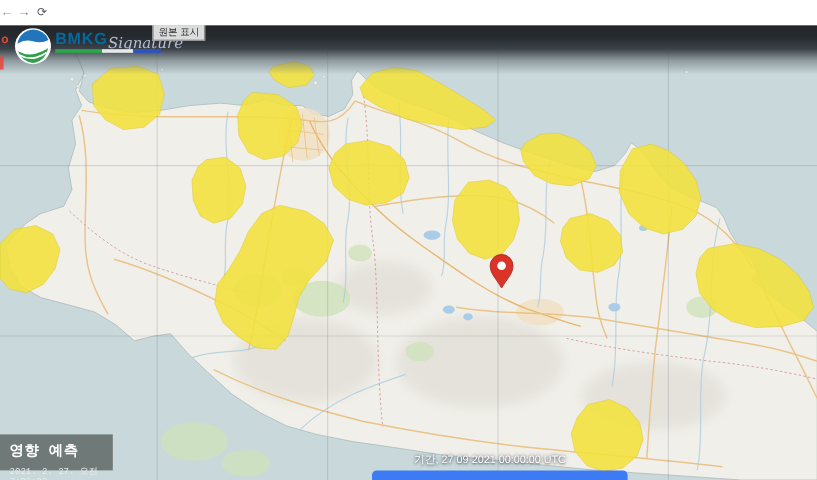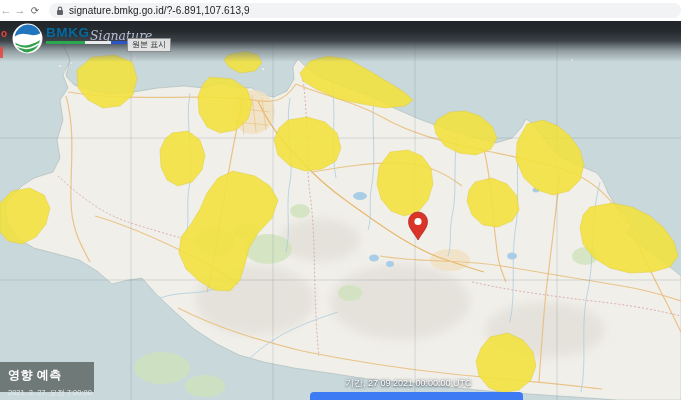--- a/index.html
+++ b/index.html
@@ -21,31 +21,31 @@
   .app-header{position:absolute;left:0;top:21px;width:681px;height:41px;z-index:10;pointer-events:none;
     background:linear-gradient(180deg,#212529 0%,#262b2f 26%,#3b4248 48%,rgba(104,114,120,.60) 72%,rgba(160,170,172,0) 100%);}
   .bmkg-logo{position:absolute;left:12px;top:23px;width:31px;height:31px;z-index:12;}
   .brand{position:absolute;left:46px;top:25px;z-index:12;color:#0369a1;font-size:13.5px;font-weight:bold;letter-spacing:.6px;}
   .brand-script{position:absolute;left:90px;top:28px;z-index:12;color:#b9bdd6;font-size:12.5px;font-style:italic;
     font-family:"DejaVu Serif",serif;}
   .brand-underline{position:absolute;left:46px;top:41px;z-index:12;display:flex;height:2.5px;}
   .brand-underline .seg-green{width:39px;background:#2ba84e;}
   .brand-underline .seg-white{width:26px;background:#e9e9e9;}
   .brand-underline .seg-blue{width:23px;background:#2b54c6;}
-  .translate-badge{position:absolute;left:127px;top:38px;z-index:13;background:rgba(236,236,236,.92);
+  .translate-badge{position:absolute;left:127px;top:20px;z-index:13;background:rgba(236,236,236,.92);
     border:1px solid #8c8c8c;color:#2b2b2b;font-size:8px;line-height:10px;padding:1px 4px;cursor:pointer;}
   .ghost-frag{position:absolute;left:1px;top:28px;z-index:13;color:#e8453c;font-size:10px;font-weight:bold;}
   .red-frag{position:absolute;left:0;top:47px;width:3px;height:11px;background:#e8453c;opacity:.85;z-index:13;}
 
   
   .map-wrap{position:absolute;left:0;top:0;width:681px;height:400px;z-index:1;cursor:grab;}
 
   
   .impact-panel{position:absolute;left:0;top:362px;width:94px;height:30px;z-index:20;
-    background:rgba(104,113,111,.93);box-sizing:border-box;padding:5px 0 0 8px;}
+    background:rgba(104,113,111,.93);box-sizing:border-box;padding:5px 0 0 8px;font-family:Liberation Mono, monospace;}
   .impact-title{color:#ffffff;font-size:12px;font-weight:bold;letter-spacing:.5px;}
   .impact-date{color:#e9ecec;font-size:7.5px;margin-top:4px;}
   .period-label{position:absolute;left:345px;top:377px;width:160px;z-index:20;text-align:left;
     color:#ffffff;font-size:9px;text-shadow:0 0 3px rgba(30,40,60,.75),0 1px 2px rgba(30,40,60,.6);}
   .timeline-bar{position:absolute;left:310px;top:392px;width:213px;height:9px;z-index:20;
     background:#3d7bf5;border-radius:4px 4px 0 0;cursor:pointer;}
 </style>
 </head>
 <body>
 
@@ -203,22 +203,15 @@
     <div class="impact-date">2021. 2. 27. 오전 7:00:00</div>
   </div>
 
   <div class="period-label">기간, 27 09 2021 00:00:00 UTC</div>
   <div class="timeline-bar"></div>
 
   <div class="browser-bar">
     <span class="nav-ico back">←</span>
     <span class="nav-ico fwd">→</span>
     <span class="nav-ico reload">⟳</span>
-    <div class="omnibox">
-      <svg class="lock" viewBox="0 0 8 10">
-        <rect x="1" y="4" width="6" height="5" rx="1" fill="#5f6368"></rect>
-        <path d="M2.3,4 V2.8 a1.7,1.7 0 0 1 3.4,0 V4" fill="none" stroke="#5f6368" stroke-width="1.1"></path>
-      </svg>
-      <span class="url-text">signature.bmkg.go.id/?-6.891,107.613,9</span>
-    </div>
   </div>
 
 </div>
 
 </body></html>

